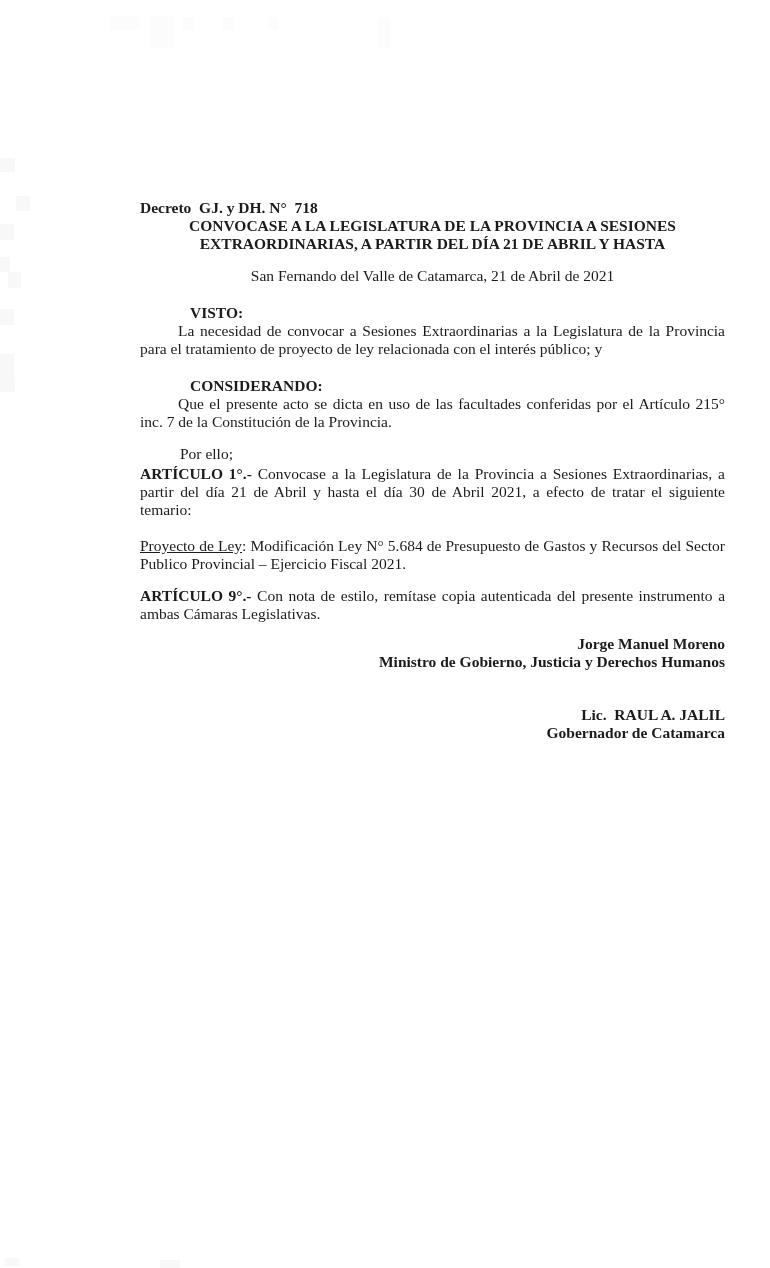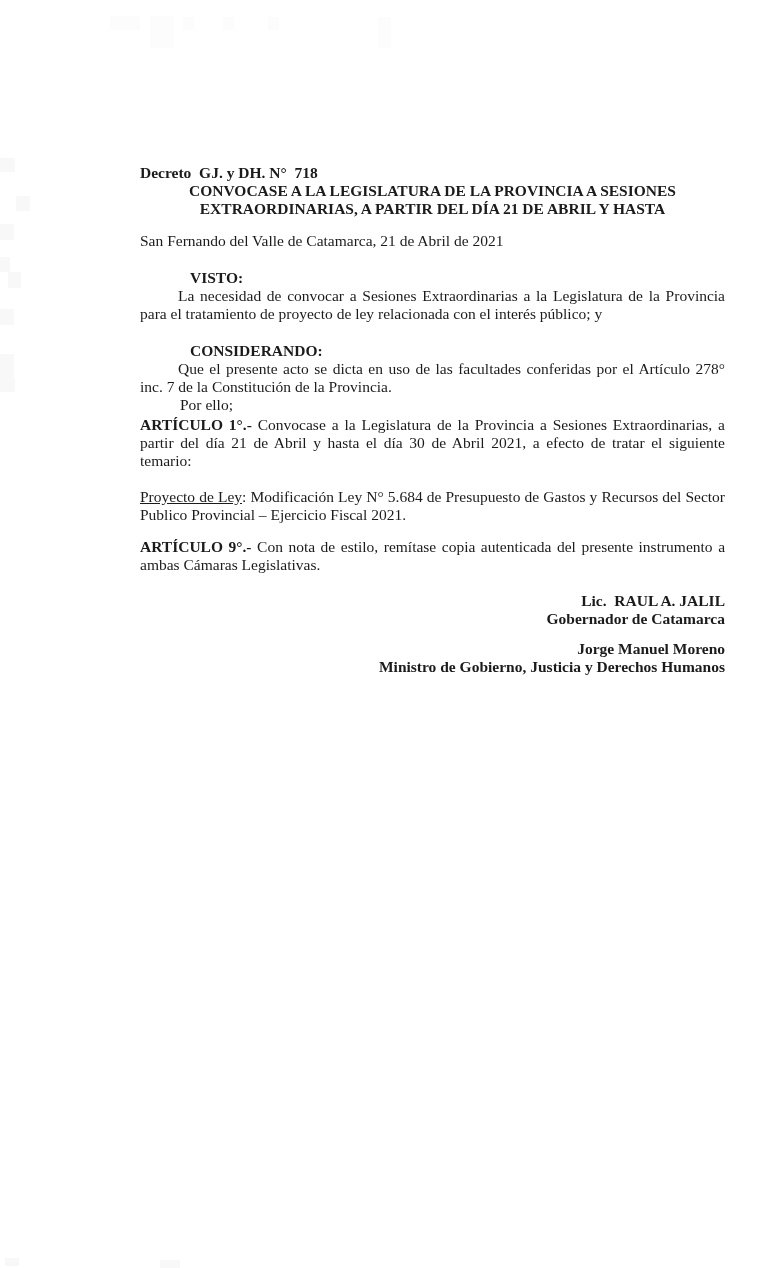--- a/index.html
+++ b/index.html
@@ -14,41 +14,41 @@
     color: #1b1b1b;
     font-size: 15.5px;
     line-height: 18px;
   }
   .doc {
     position: relative;
     padding: 164px 45px 0 140px;
   }
   p { margin: 0; }
   .bold { font-weight: bold; }
-  .pre { white-space: pre-wrap; }
+  .pre { white-space: pre-wrap; margin-top: 35px; }
   .decree-number { font-weight: bold; }
   .title-block {
     text-align: center;
     font-weight: bold;
   }
   .dateline {
     margin-top: 14px;
-    text-align: left;
+    text-align: center;
   }
   .section-heading {
     margin-top: 19px;
     margin-left: 50px;
     font-weight: bold;
     font-family: Liberation Serif, serif;
   }
   .body-para {
     text-align: justify;
     text-indent: 38px;
   }
-  .por-ello { margin-left: 40px; }
+  .por-ello { margin-top: 14px; margin-left: 40px; }
   .enacting {
     margin-top: 16px;
     text-align: center;
     font-weight: bold;
     padding-right: 85px;
   }
   .article { text-align: justify; }
   .art1 { margin-top: 2px; }
   .proyecto { margin-top: 18px; font-weight: normal; }
   .underline { text-decoration: underline; }
@@ -93,35 +93,35 @@
     <p>CONVOCASE A LA LEGISLATURA DE LA PROVINCIA A SESIONES</p>
     <p>EXTRAORDINARIAS, A PARTIR DEL DÍA 21 DE ABRIL Y HASTA</p>
   </div>
 
   <p class="dateline">San Fernando del Valle de Catamarca, 21 de Abril de 2021</p>
 
   <p class="section-heading">VISTO:</p>
   <p class="body-para">La necesidad de convocar a Sesiones Extraordinarias a la Legislatura de la Provincia para el tratamiento de proyecto de ley relacionada con el interés público; y</p>
 
   <p class="section-heading">CONSIDERANDO:</p>
-  <p class="body-para">Que el presente acto se dicta en uso de las facultades conferidas por el Artículo 278° inc. 7 de la Constitución de la Provincia.</p>
+  <p class="body-para">Que el presente acto se dicta en uso de las facultades conferidas por el Artículo 215° inc. 7 de la Constitución de la Provincia.</p>
 
   <p class="por-ello">Por ello;</p>
 
 
   <p class="article art1"><span class="bold">ARTÍCULO 1°.-</span><span> Convocase a la Legislatura de la Provincia a Sesiones Extraordinarias, a partir del día 21 de Abril y hasta el día 30 de Abril 2021, a efecto de tratar el siguiente temario:</span></p>
 
   <p class="article proyecto"><span class="underline">Proyecto de Ley</span><span>: Modificación Ley N° 5.684 de Presupuesto de Gastos y Recursos del Sector Publico Provincial – Ejercicio Fiscal 2021.</span></p>
 
   <p class="article art2"><span class="bold">ARTÍCULO 9°.-</span><span> Con nota de estilo, remítase copia autenticada del presente instrumento a ambas Cámaras Legislativas.</span></p>
 
 
+  <div class="signature sig2">
+    <p>Jorge Manuel Moreno</p>
+    <p>Ministro de Gobierno, Justicia y Derechos Humanos</p>
+  </div>
+
   <div class="signature sig1">
     <p class="pre">Lic.  RAUL A. JALIL</p>
     <p>Gobernador de Catamarca</p>
   </div>
 
-  <div class="signature sig2">
-    <p>Jorge Manuel Moreno</p>
-    <p>Ministro de Gobierno, Justicia y Derechos Humanos</p>
-  </div>
-
 </main>
 
 </body></html>

